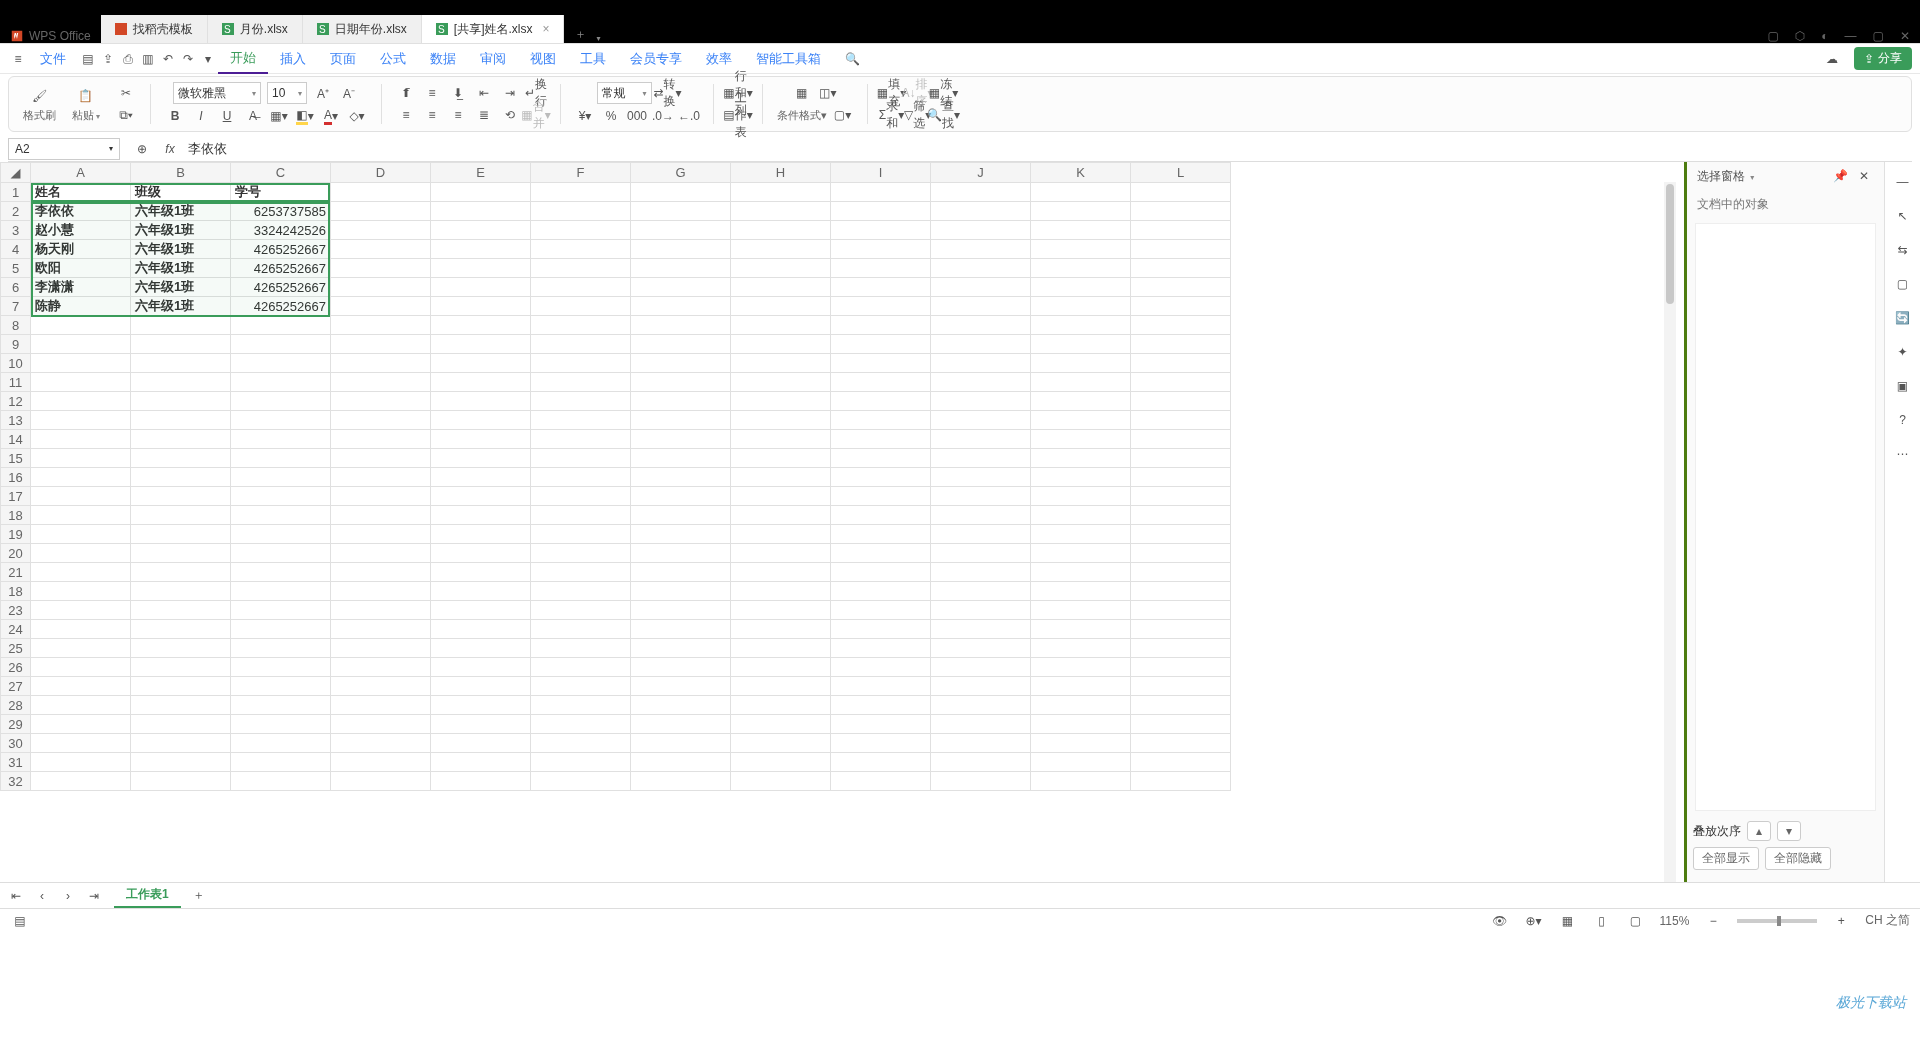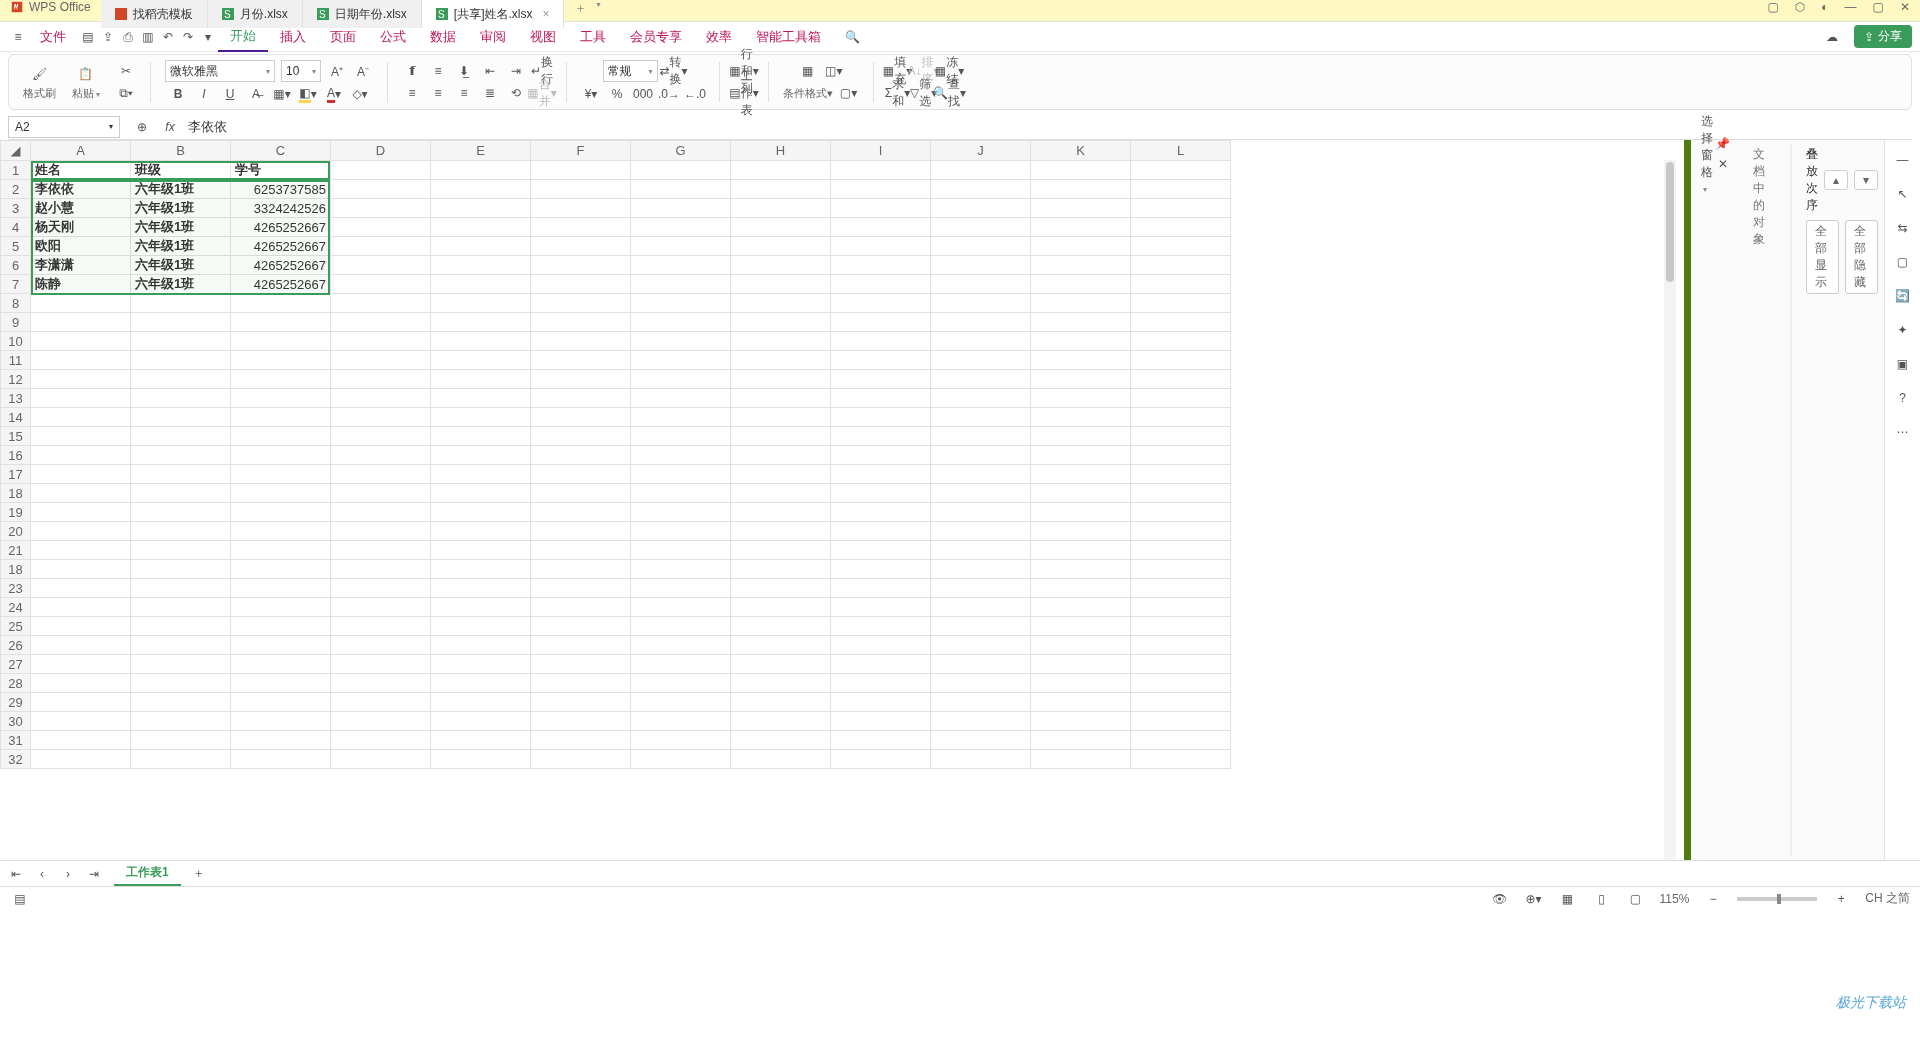--- a/index.html
+++ b/index.html
@@ -1,27 +1,27 @@
 <!DOCTYPE html>
 <html><head>
 <meta charset="utf-8">
 <style>
 * { margin: 0; padding: 0; box-sizing: border-box; font-family: "Microsoft YaHei", Arial, sans-serif; }
 body { width: 1920px; height: 1040px; background: #fff; overflow: hidden; font-size: 12px; color: #333; }
-.titlebar { height: 22px; background: #fef9c3; display: flex; align-items: flex-start; border-bottom: 1px solid #e0e0e0; }
+.titlebar { height: 44px; background: #000000; display: flex; align-items: flex-end; border-bottom: 1px solid #e0e0e0; }
 .titlebar .logo { display: flex; align-items: center; padding: 0 10px; font-size: 12px; color: #666; }
 .titlebar .logo svg { margin-right: 5px; }
 .tab { display: flex; align-items: center; height: 28px; padding: 0 14px; border-right: 1px solid #e0e0e0; background: #f0f0f0; cursor: pointer; font-size: 12px; }
 .tab.active { background: #fff; }
 .tab .ticon { margin-right: 6px; display: inline-flex; }
 .tab .close { margin-left: 10px; color: #999; }
 .titlebar .ctrls { margin-left: auto; display: flex; align-items: center; gap: 16px; padding-right: 10px; color: #666; }
 .titlebar .ctrls span { cursor: pointer; }
 .menubar { height: 30px; display: flex; align-items: center; border-bottom: 1px solid #e8e8e8; padding: 0 8px; }
-.menubar .m { padding: 0 12px; height: 30px; display: flex; align-items: center; cursor: pointer; font-size: 13px; color: #be185d; }
+.menubar .m { padding: 0 12px; height: 30px; display: flex; align-items: center; cursor: pointer; font-size: 13px; color: #3b82f6; }
 .menubar .m.active { color: #3a9c5a; border-bottom: 2px solid #4c1d95; }
 .menubar .spacer { flex: 1; }
 .menubar .right-icons { display: flex; align-items: center; gap: 12px; }
 .share-btn { background: #3a9c5a; color: #fff; padding: 3px 10px; border-radius: 4px; display: flex; align-items: center; gap: 4px; }
 .toolbar { height: 56px; border: 1px solid #e0e0e0; border-radius: 6px; margin: 2px 8px; display: flex; align-items: center; padding: 0 6px; background: #fcfcfc; }
 .tgrp { display: flex; flex-direction: column; align-items: center; padding: 0 8px; gap: 2px; }
 .trow { display: flex; align-items: center; gap: 6px; }
 .tlabel { font-size: 11px; color: #666; }
 .ticon-btn { width: 20px; height: 20px; display: inline-flex; align-items: center; justify-content: center; cursor: pointer; color: #555; }
 .tsep { width: 1px; height: 40px; background: #e0e0e0; margin: 0 6px; }
@@ -39,21 +39,21 @@
 .grid th.colhdr { height: 20px; background: #f5f5f5; text-align: center; color: #666; }
 .grid th.rowhdr { width: 30px; background: #f5f5f5; text-align: center; color: #666; }
 .grid td { height: 19px; padding: 0 4px; }
 .grid td.al { text-align: left; font-weight: bold; }
 .grid td.ar { text-align: right; }
 .colA { width: 100px; } .colB { width: 100px; } .colC { width: 100px; } .colD { width: 100px; }
 .colE { width: 100px; } .colF { width: 100px; } .colG { width: 100px; } .colH { width: 100px; }
 .colI { width: 100px; } .colJ { width: 100px; } .colK { width: 100px; } .colL { width: 100px; }
 .sel-outline { position: absolute; border: 2px solid #3a9c5a; pointer-events: none; left: 31px; top: 21px; width: 299px; height: 19px; }
 .sel-fill { position: absolute; border: 2px solid #3a9c5a; pointer-events: none; left: 31px; top: 40px; width: 299px; height: 115px; background: rgba(58,156,90,0.05); }
-.right-pane { width: 200px; border-left: 7px solid #4d7c0f; background: #fafafa; display: flex; flex-direction: row; margin-left: 8px; }
+.right-pane { width: 200px; border-left: 3px solid #4d7c0f; background: #fafafa; display: flex; flex-direction: column; margin-left: 8px; }
 .right-pane .hdr { height: 28px; display: flex; align-items: center; padding: 0 10px; font-size: 12px; color: #555; justify-content: space-between; }
 .right-pane .sub { padding: 6px 10px; font-size: 12px; color: #777; }
 .right-pane .body { flex: 1; margin: 4px 8px; background: #fff; border: 1px solid #eee; }
 .right-pane .foot { padding: 6px; font-size: 12px; }
 .footrow { display: flex; align-items: center; gap: 6px; margin-bottom: 6px; }
 .mini-btn { border: 1px solid #ccc; padding: 2px 8px; border-radius: 3px; background: #fff; color: #666; }
 .right-rail { width: 36px; border-left: 1px solid #e0e0e0; display: flex; flex-direction: column; align-items: center; gap: 14px; padding-top: 10px; color: #777; }
 .sheet-tabs { height: 26px; display: flex; align-items: center; border-top: 1px solid #ddd; padding: 0 6px; }
 .sheet-tabs .nav { display: flex; gap: 6px; color: #888; }
 .sheet-tab { padding: 3px 12px; font-weight: bold; color: #3a9c5a; border-bottom: 2px solid #3a9c5a; margin-left: 10px; }
@@ -165,21 +165,21 @@
     <span class="ticon-btn">📋</span>
     <span class="tlabel"><span>粘贴</span><span class="dropdown-caret">▾</span></span>
   </div>
   <div class="tgrp">
     <span class="ticon-btn">✂</span>
     <span class="ticon-btn">⧉▾</span>
   </div>
   <div class="tsep"></div>
   <div class="tgrp">
     <div class="trow">
-      <div class="sel" style="width:110px">
+      <div class="sel" style="width:88px">
           <span>微软雅黑</span>
           <span class="dropdown-caret" style="margin-left:auto">▾</span>
         </div>
       <div class="sel" style="width:40px">
           <span>10</span>
           <span class="dropdown-caret" style="margin-left:auto">▾</span>
         </div>
       <span class="ticon-btn">A⁺</span>
       <span class="ticon-btn">A⁻</span>
     </div>

